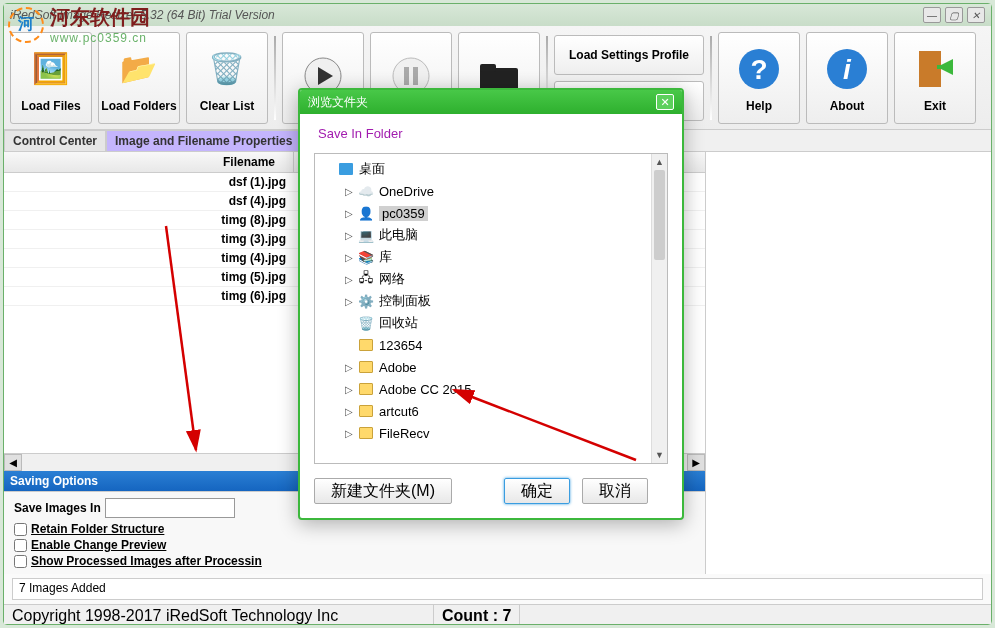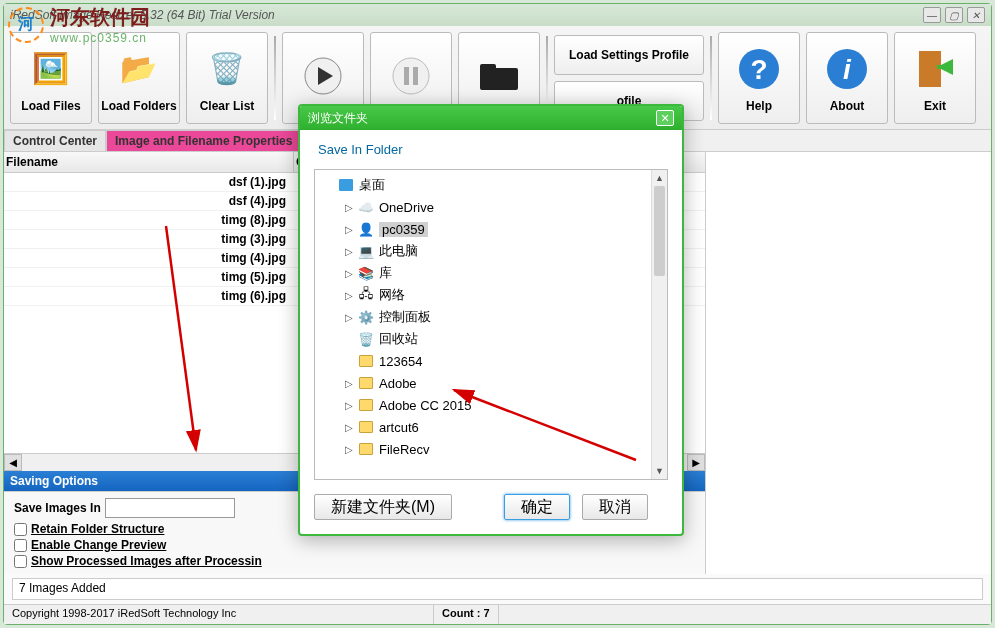--- a/index.html
+++ b/index.html
@@ -21,58 +21,58 @@
 
 .toolbar { height: 104px; background: linear-gradient(#f5f5f5,#ededed); border-bottom: 1px solid #ccc; display: flex; align-items: center; padding: 4px 6px; gap: 6px; }
 .tb-btn { width: 82px; height: 92px; background: linear-gradient(#fff,#eee); border: 1px solid #bbb; border-radius: 3px; display: flex; flex-direction: column; align-items: center; justify-content: center; cursor: pointer; font-size: 12px; font-weight: bold; }
 .tb-btn.wide { width: 150px; height: 40px; flex-direction: row; }
 .tb-btn .ico { width: 52px; height: 52px; margin-bottom: 4px; display: flex; align-items: center; justify-content: center; font-size: 30px; }
 .tb-sep { width: 2px; height: 84px; background: linear-gradient(#aaa,#fff); }
 .tb-group { display: flex; flex-direction: column; gap: 6px; }
 
 
 .tabs { display: flex; background: #f0f0f0; font-size: 12px; height: 22px; border-bottom: 1px solid #ccc; }
-.tab { padding: 3px 8px; border: 1px solid #ccc; border-bottom: none; background: #ec4899; cursor: pointer; font-weight: bold; color: #333; }
+.tab { padding: 3px 8px; border: 1px solid #ccc; border-bottom: none; background: #c4b5fd; cursor: pointer; font-weight: bold; color: #333; }
 .tab.active { background: #e6e6e6; }
 
 
 .main { display: flex; flex: 1; overflow: hidden; }
 .left-pane { width: 702px; display: flex; flex-direction: column; border-right: 1px solid #ccc; }
 .grid-header { display: flex; background: linear-gradient(#f8f8f8,#e8e8e8); border-bottom: 1px solid #ccc; font-size: 12px; font-weight: bold; }
-.grid-header > div { padding: 3px 2px; border-right: 1px solid #ccc; }
+.grid-header > div { padding: 3px 18px; border-right: 1px solid #ccc; text-align: right; }
 .gh-filename { width: 290px; }
 .grid-body { flex: 1; background: #fff; overflow: hidden; font-size: 12px; }
 .grid-row { display: flex; border-bottom: 1px solid #f0f0f0; }
 .grid-row > div { padding: 2px 6px; }
 .gr-filename { width: 288px; font-weight: bold; text-align: right; }
 .scrollbar-h { height: 18px; background: #f0f0f0; border-top: 1px solid #ccc; display: flex; }
 .sb-arrow { width: 18px; background: #e0e0e0; border: 1px solid #bbb; display: flex; align-items: center; justify-content: center; cursor: pointer; font-size: 10px; }
 .sb-track { flex: 1; }
 
 
 .section-header { background: linear-gradient(#2a7fd4,#1565c0); color: #fff; font-weight: bold; font-size: 12px; padding: 3px 6px; }
 .saving-panel { background: #f8f8f8; padding: 6px 10px; font-size: 12px; border-top: 1px solid #ccc; }
 .save-row { display: flex; align-items: center; margin-bottom: 4px; font-weight: bold; }
 .save-row input[type=text] { width: 130px; height: 20px; border: 1px solid #999; margin-left: 4px; }
 .chk-row { display: flex; align-items: center; gap: 4px; margin-top: 2px; font-weight: bold; text-decoration: underline; }
 .chk-row input { width: 13px; height: 13px; }
 
 
 .status-list { background: #fff; border: 1px solid #ccc; margin: 4px 8px; height: 22px; padding: 2px 6px; font-size: 12px; }
-.footer { display: flex; font-size: 11px; background: #f0f0f0; border-top: 1px solid #ccc; height: 20px; }
+.footer { display: flex; font-size: 16px; background: #f0f0f0; border-top: 1px solid #ccc; height: 20px; }
 .footer > div { padding: 2px 8px; border-right: 1px solid #ccc; font-weight: bold; }
 .footer .copyright { width: 430px; font-weight: normal; }
 
 .right-pane { flex: 1; background: #fff; }
 
 
-.dialog { position: absolute; left: 298px; top: 104px; width: 386px; height: 432px; background: #fff; border: 2px solid #3cb83c; border-radius: 4px; box-shadow: 0 4px 20px rgba(0,0,0,.3); display: flex; flex-direction: column; z-index: 100; }
+.dialog { position: absolute; left: 298px; top: 88px; width: 386px; height: 432px; background: #fff; border: 2px solid #3cb83c; border-radius: 4px; box-shadow: 0 4px 20px rgba(0,0,0,.3); display: flex; flex-direction: column; z-index: 100; }
 .dlg-titlebar { height: 24px; background: linear-gradient(#48c848,#2eb02e); display: flex; align-items: center; padding: 0 8px; color: #fff; font-size: 12px; border-radius: 2px 2px 0 0; }
 .dlg-close { margin-left: auto; width: 18px; height: 16px; background: #5cd05c; border: 1px solid #fff; border-radius: 2px; display: flex; align-items: center; justify-content: center; cursor: pointer; font-size: 11px; }
-.dlg-subtitle { padding: 12px 18px; font-size: 13px; color: #0369a1; }
+.dlg-subtitle { padding: 12px 18px; font-size: 13px; color: #a21caf; }
 .dlg-tree { flex: 1; margin: 0 14px; border: 1px solid #bbb; background: #fff; overflow: hidden; position: relative; font-size: 13px; padding: 4px 2px; }
 .tree-item { display: flex; align-items: center; height: 22px; padding-left: 8px; cursor: pointer; white-space: nowrap; }
 .tree-item.indent1 { padding-left: 28px; }
 .expander { width: 12px; display: inline-block; color: #555; font-size: 10px; }
 .tree-icon { width: 18px; height: 16px; display: inline-flex; align-items: center; justify-content: center; margin-right: 4px; }
 .tree-item.selected span.label { background: #d0d0d0; padding: 0 3px; }
 .dlg-vscroll { position: absolute; right: 0; top: 0; bottom: 0; width: 16px; background: #f0f0f0; border-left: 1px solid #ddd; }
 .dlg-vscroll .thumb { position: absolute; top: 16px; left: 2px; right: 2px; height: 90px; background: #cdcdcd; border-radius: 2px; }
 .dlg-vscroll .arr { position: absolute; left: 0; right: 0; height: 16px; display: flex; align-items: center; justify-content: center; font-size: 9px; color: #555; cursor: pointer; }
 .dlg-buttons { display: flex; gap: 12px; padding: 14px; justify-content: flex-start; }

